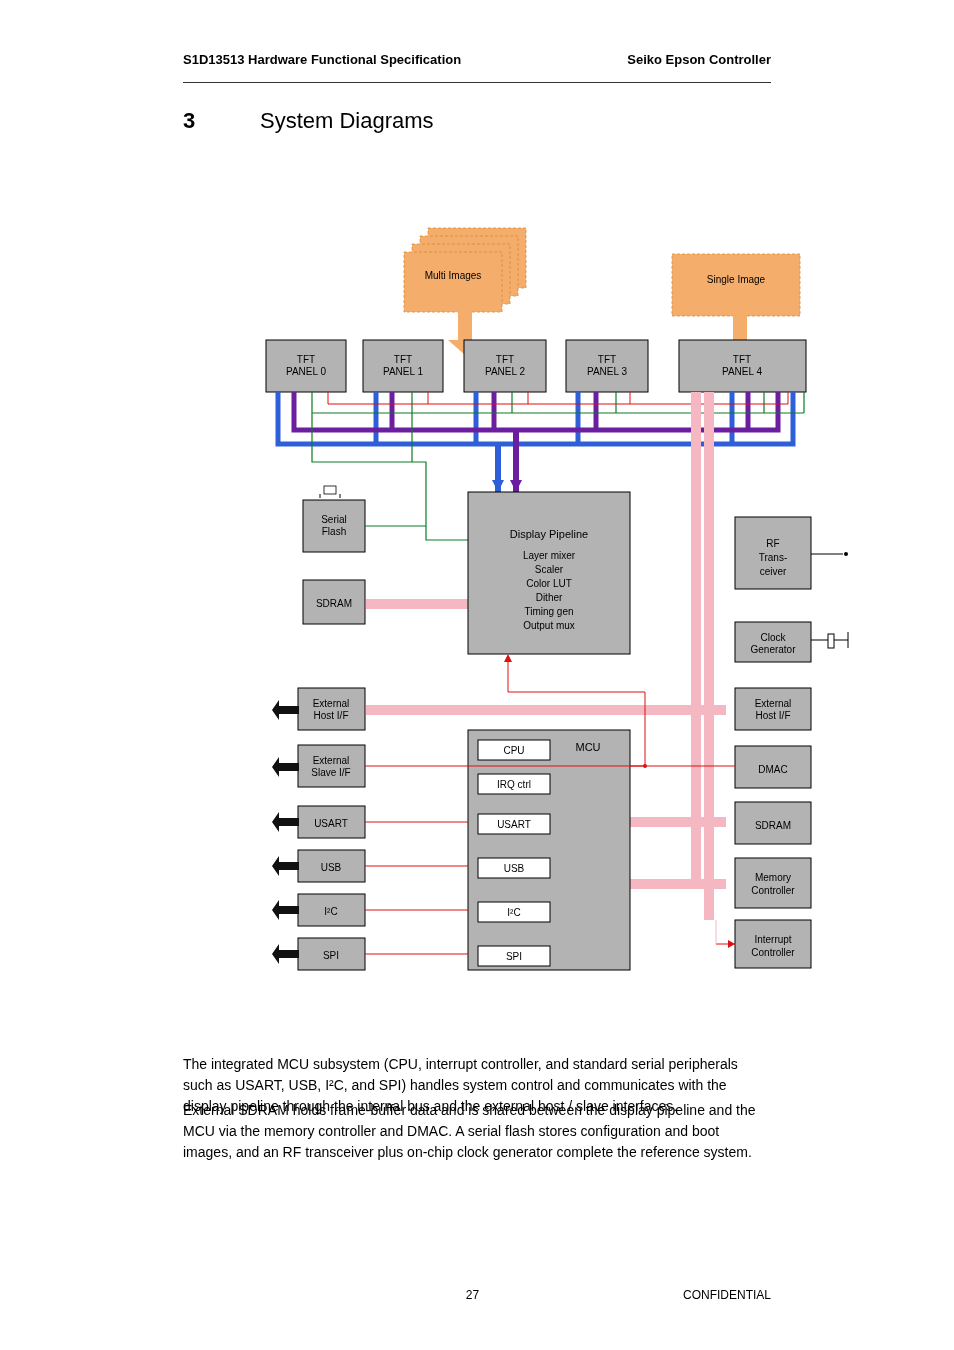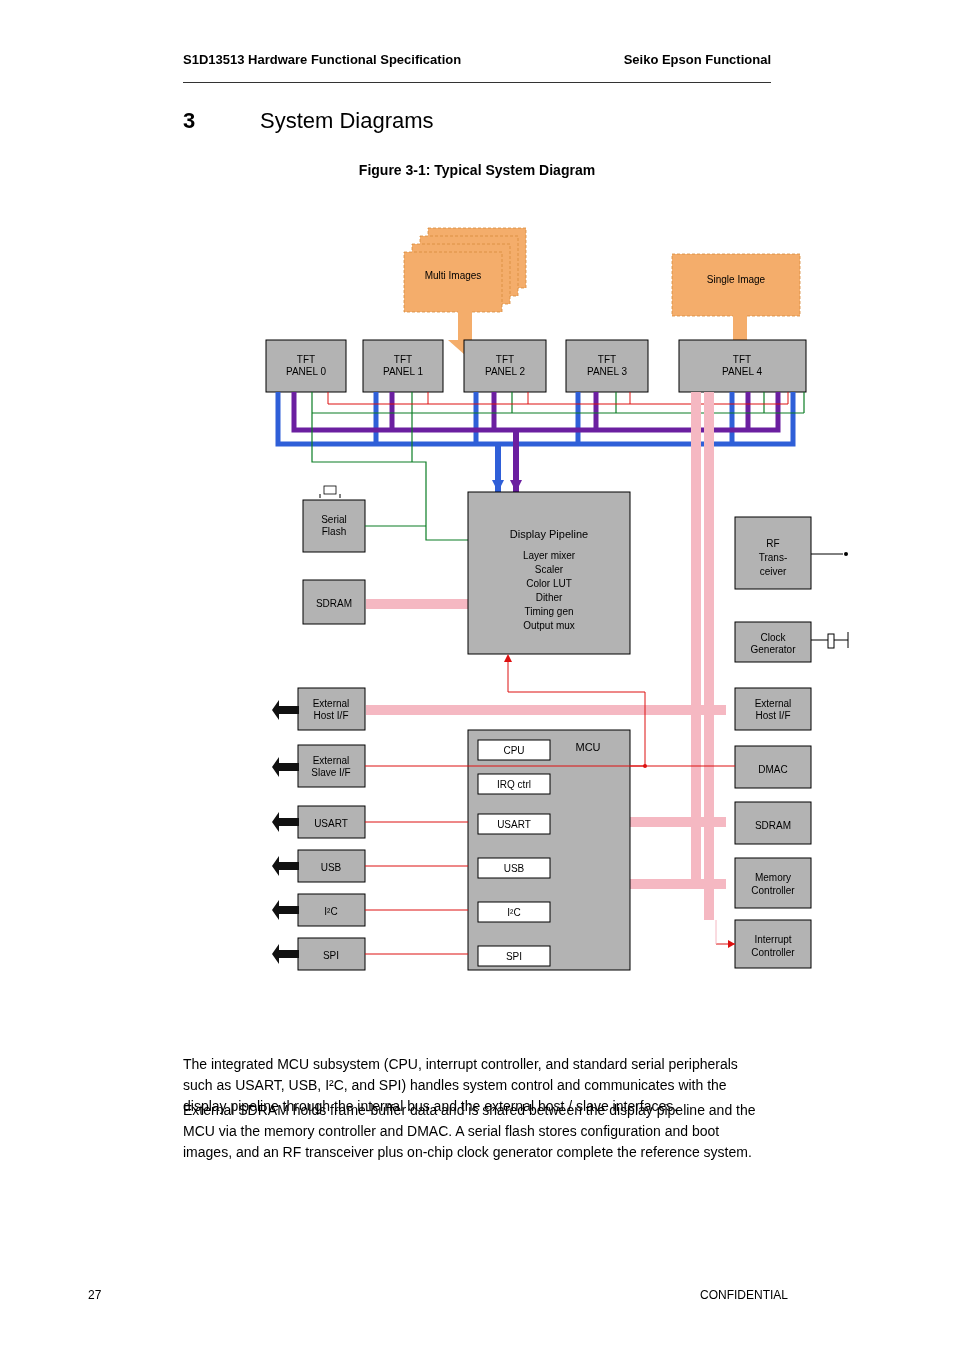--- a/index.html
+++ b/index.html
@@ -9,33 +9,32 @@
   .hdr-right{position:absolute;right:95px;top:52px;font-size:13px;font-weight:bold;text-align:right}
   .sec-num{position:absolute;left:95px;top:108px;font-size:22px;font-weight:bold}
   .sec-title{position:absolute;left:172px;top:108px;font-size:22px;font-weight:normal}
   .fig-caption{position:absolute;left:0;right:0;top:162px;text-align:center;font-size:14px;font-weight:bold}
   svg{position:absolute;left:0;top:0}
   .box{fill:#b3b3b3;stroke:#000;stroke-width:1}
   .wbox{fill:#fff;stroke:#000;stroke-width:1}
   .lbl{font-size:11px;font-family:Arial;text-anchor:middle;dominant-baseline:middle}
   .lbls{font-size:10px;font-family:Arial;text-anchor:middle;dominant-baseline:middle}
   .para{position:absolute;left:95px;right:95px;font-size:14px;line-height:1.5}
-  .footer-right{position:absolute;right:78px;bottom:48px;font-size:12px}
-  .pg{position:absolute;left:0;right:9px;bottom:48px;font-size:12px}
+  .footer-right{position:absolute;right:95px;bottom:48px;font-size:12px}
+  .pg{position:absolute;left:0;right:9px;bottom:48px;text-align:center;font-size:12px}
   .orange-box{fill:#f4ad6b;stroke:#d88a3a;stroke-width:0.8;stroke-dasharray:3 2}
 </style>
 </head>
 <body>
 <div class="page">
   <div class="hdr-left">S1D13513 Hardware Functional Specification</div>
-  <div class="hdr-right">Seiko Epson Functional</div>
+  <div class="hdr-right">Seiko Epson Controller</div>
   <div class="hr"></div>
   <div class="sec-num">3</div>
   <div class="sec-title">System Diagrams</div>
-  <div class="fig-caption">Figure 3-1: Typical System Diagram</div>
 
   <svg width="954" height="1350">
 
     <g>
       <rect class="orange-box" x="340" y="228" width="98" height="60"></rect>
       <rect class="orange-box" x="332" y="236" width="98" height="60"></rect>
       <rect class="orange-box" x="324" y="244" width="98" height="60"></rect>
       <rect class="orange-box" x="316" y="252" width="98" height="60"></rect>
       <text class="lbls" x="365" y="276">Multi Images</text>
       <polygon points="350,320 390,320 390,310 405,327 390,344 390,334 350,334" fill="#f4ad6b" stroke="none" transform="rotate(90 377 327)"></polygon>

